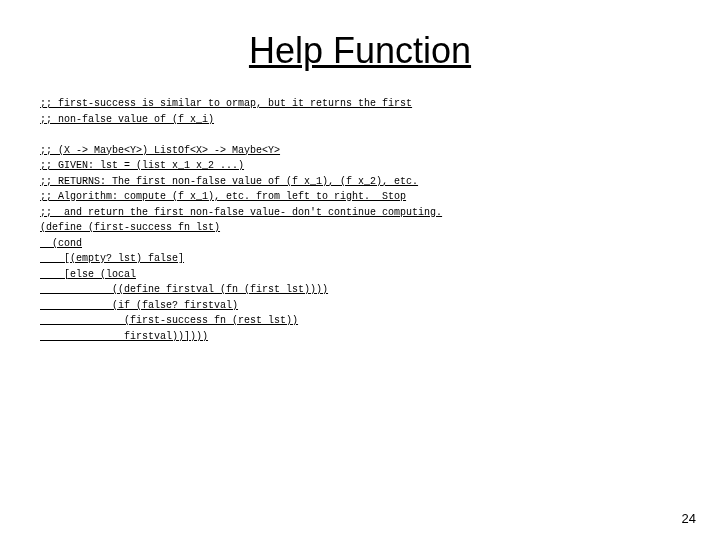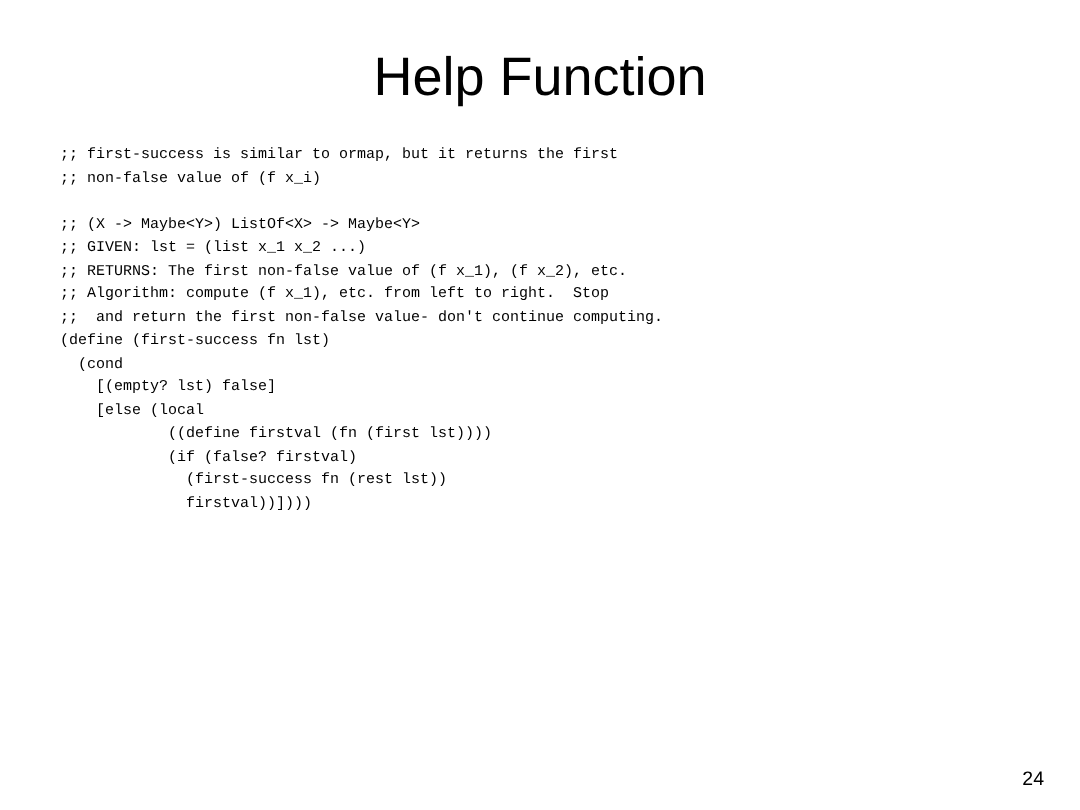--- a/index.html
+++ b/index.html
@@ -12,20 +12,21 @@
       height: 540px;
       background: #ffffff;
       font-family: Arial, Helvetica, sans-serif;
       overflow: hidden;
     }
     .page {
       width: 720px;
       height: 540px;
       position: relative;
       padding: 20px 40px;
+      text-decoration: underline;
     }
     .title {
       text-align: center;
       font-size: 36px;
       font-weight: normal;
       color: #000000;
       margin-bottom: 24px;
       margin-top: 10px;
     }
     .code-block {

